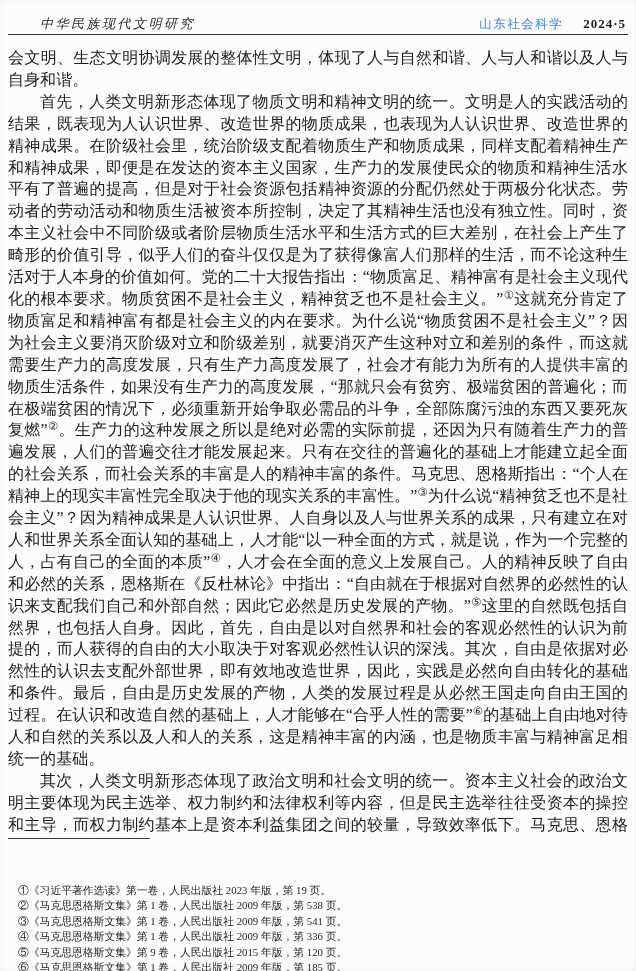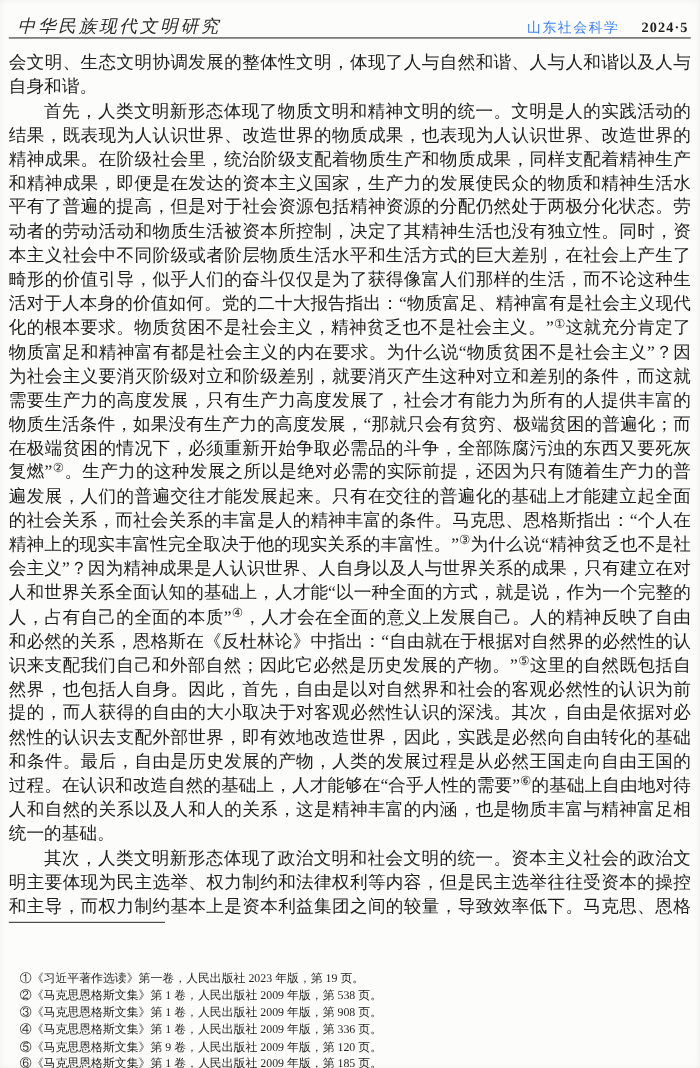--- a/index.html
+++ b/index.html
@@ -20,23 +20,23 @@
   
   .running-head {
     position: absolute;
     left: 8px; right: 8px; top: 14px;
     height: 20px;
     display: flex;
     justify-content: space-between;
     align-items: baseline;
   }
   .column-title {
-    margin-left: 8px;
+    margin-left: 32px;
     font-style: italic;
-    font-size: 16px;
+    font-size: 13px;
     letter-spacing: 2.5px;
     color: #2b2b2b;
   }
   .head-right { margin-right: 2px; white-space: nowrap; }
   .journal-name {
     font-size: 12.5px;
     letter-spacing: 1.5px;
     color: #3b82f6;
   }
   .issue-label {
@@ -105,19 +105,19 @@
     <p class="noindent">会文明、生态文明协调发展的整体性文明，体现了人与自然和谐、人与人和谐以及人与自身和谐。</p>
     <p>首先，人类文明新形态体现了物质文明和精神文明的统一。文明是人的实践活动的结果，既表现为人认识世界、改造世界的物质成果，也表现为人认识世界、改造世界的精神成果。在阶级社会里，统治阶级支配着物质生产和物质成果，同样支配着精神生产和精神成果，即便是在发达的资本主义国家，生产力的发展使民众的物质和精神生活水平有了普遍的提高，但是对于社会资源包括精神资源的分配仍然处于两极分化状态。劳动者的劳动活动和物质生活被资本所控制，决定了其精神生活也没有独立性。同时，资本主义社会中不同阶级或者阶层物质生活水平和生活方式的巨大差别，在社会上产生了畸形的价值引导，似乎人们的奋斗仅仅是为了获得像富人们那样的生活，而不论这种生活对于人本身的价值如何。党的二十大报告指出：“物质富足、精神富有是社会主义现代化的根本要求。物质贫困不是社会主义，精神贫乏也不是社会主义。”<sup>①</sup>这就充分肯定了物质富足和精神富有都是社会主义的内在要求。为什么说“物质贫困不是社会主义”？因为社会主义要消灭阶级对立和阶级差别，就要消灭产生这种对立和差别的条件，而这就需要生产力的高度发展，只有生产力高度发展了，社会才有能力为所有的人提供丰富的物质生活条件，如果没有生产力的高度发展，“那就只会有贫穷、极端贫困的普遍化；而在极端贫困的情况下，必须重新开始争取必需品的斗争，全部陈腐污浊的东西又要死灰复燃”<sup>②</sup>。生产力的这种发展之所以是绝对必需的实际前提，还因为只有随着生产力的普遍发展，人们的普遍交往才能发展起来。只有在交往的普遍化的基础上才能建立起全面的社会关系，而社会关系的丰富是人的精神丰富的条件。马克思、恩格斯指出：“个人在精神上的现实丰富性完全取决于他的现实关系的丰富性。”<sup>③</sup>为什么说“精神贫乏也不是社会主义”？因为精神成果是人认识世界、人自身以及人与世界关系的成果，只有建立在对人和世界关系全面认知的基础上，人才能“以一种全面的方式，就是说，作为一个完整的人，占有自己的全面的本质”<sup>④</sup>，人才会在全面的意义上发展自己。人的精神反映了自由和必然的关系，恩格斯在《反杜林论》中指出：“自由就在于根据对自然界的必然性的认识来支配我们自己和外部自然；因此它必然是历史发展的产物。”<sup>⑤</sup>这里的自然既包括自然界，也包括人自身。因此，首先，自由是以对自然界和社会的客观必然性的认识为前提的，而人获得的自由的大小取决于对客观必然性认识的深浅。其次，自由是依据对必然性的认识去支配外部世界，即有效地改造世界，因此，实践是必然向自由转化的基础和条件。最后，自由是历史发展的产物，人类的发展过程是从必然王国走向自由王国的过程。在认识和改造自然的基础上，人才能够在“合乎人性的需要”<sup>⑥</sup>的基础上自由地对待人和自然的关系以及人和人的关系，这是精神丰富的内涵，也是物质丰富与精神富足相统一的基础。</p>
     <p>其次，人类文明新形态体现了政治文明和社会文明的统一。资本主义社会的政治文明主要体现为民主选举、权力制约和法律权利等内容，但是民主选举往往受资本的操控和主导，而权力制约基本上是资本利益集团之间的较量，导致效率低下。马克思、恩格斯指出：“在过去的种种冒充的共同体中，如在国家等等中，个人自由只是对那些在统治阶级范围内发展的个人来说是存在的。”<sup>⑦</sup>而人类文明新形态在政治文明建设方面，除了法治建设之外，最主要的是人民民主的完善。这里的民主包括民主选举、政策制定过程中的民主协商以及执政过程中的民主监督等，即实行全过程人民民主，这种全</p>
   </div>
 
   <div class="fn-rule"></div>
 
   <div class="footnotes">
     <p>①《习近平著作选读》第一卷，人民出版社 2023 年版，第 19 页。</p>
     <p>②《马克思恩格斯文集》第 1 卷，人民出版社 2009 年版，第 538 页。</p>
-    <p>③《马克思恩格斯文集》第 1 卷，人民出版社 2009 年版，第 908 页。</p>
+    <p>③《马克思恩格斯文集》第 1 卷，人民出版社 2009 年版，第 541 页。</p>
     <p>④《马克思恩格斯文集》第 1 卷，人民出版社 2009 年版，第 336 页。</p>
-    <p>⑤《马克思恩格斯文集》第 9 卷，人民出版社 2009 年版，第 120 页。</p>
+    <p>⑤《马克思恩格斯文集》第 9 卷，人民出版社 2015 年版，第 120 页。</p>
     <p>⑥《马克思恩格斯文集》第 1 卷，人民出版社 2009 年版，第 185 页。</p>
   </div>
 
 </div>
 
 </body></html>

